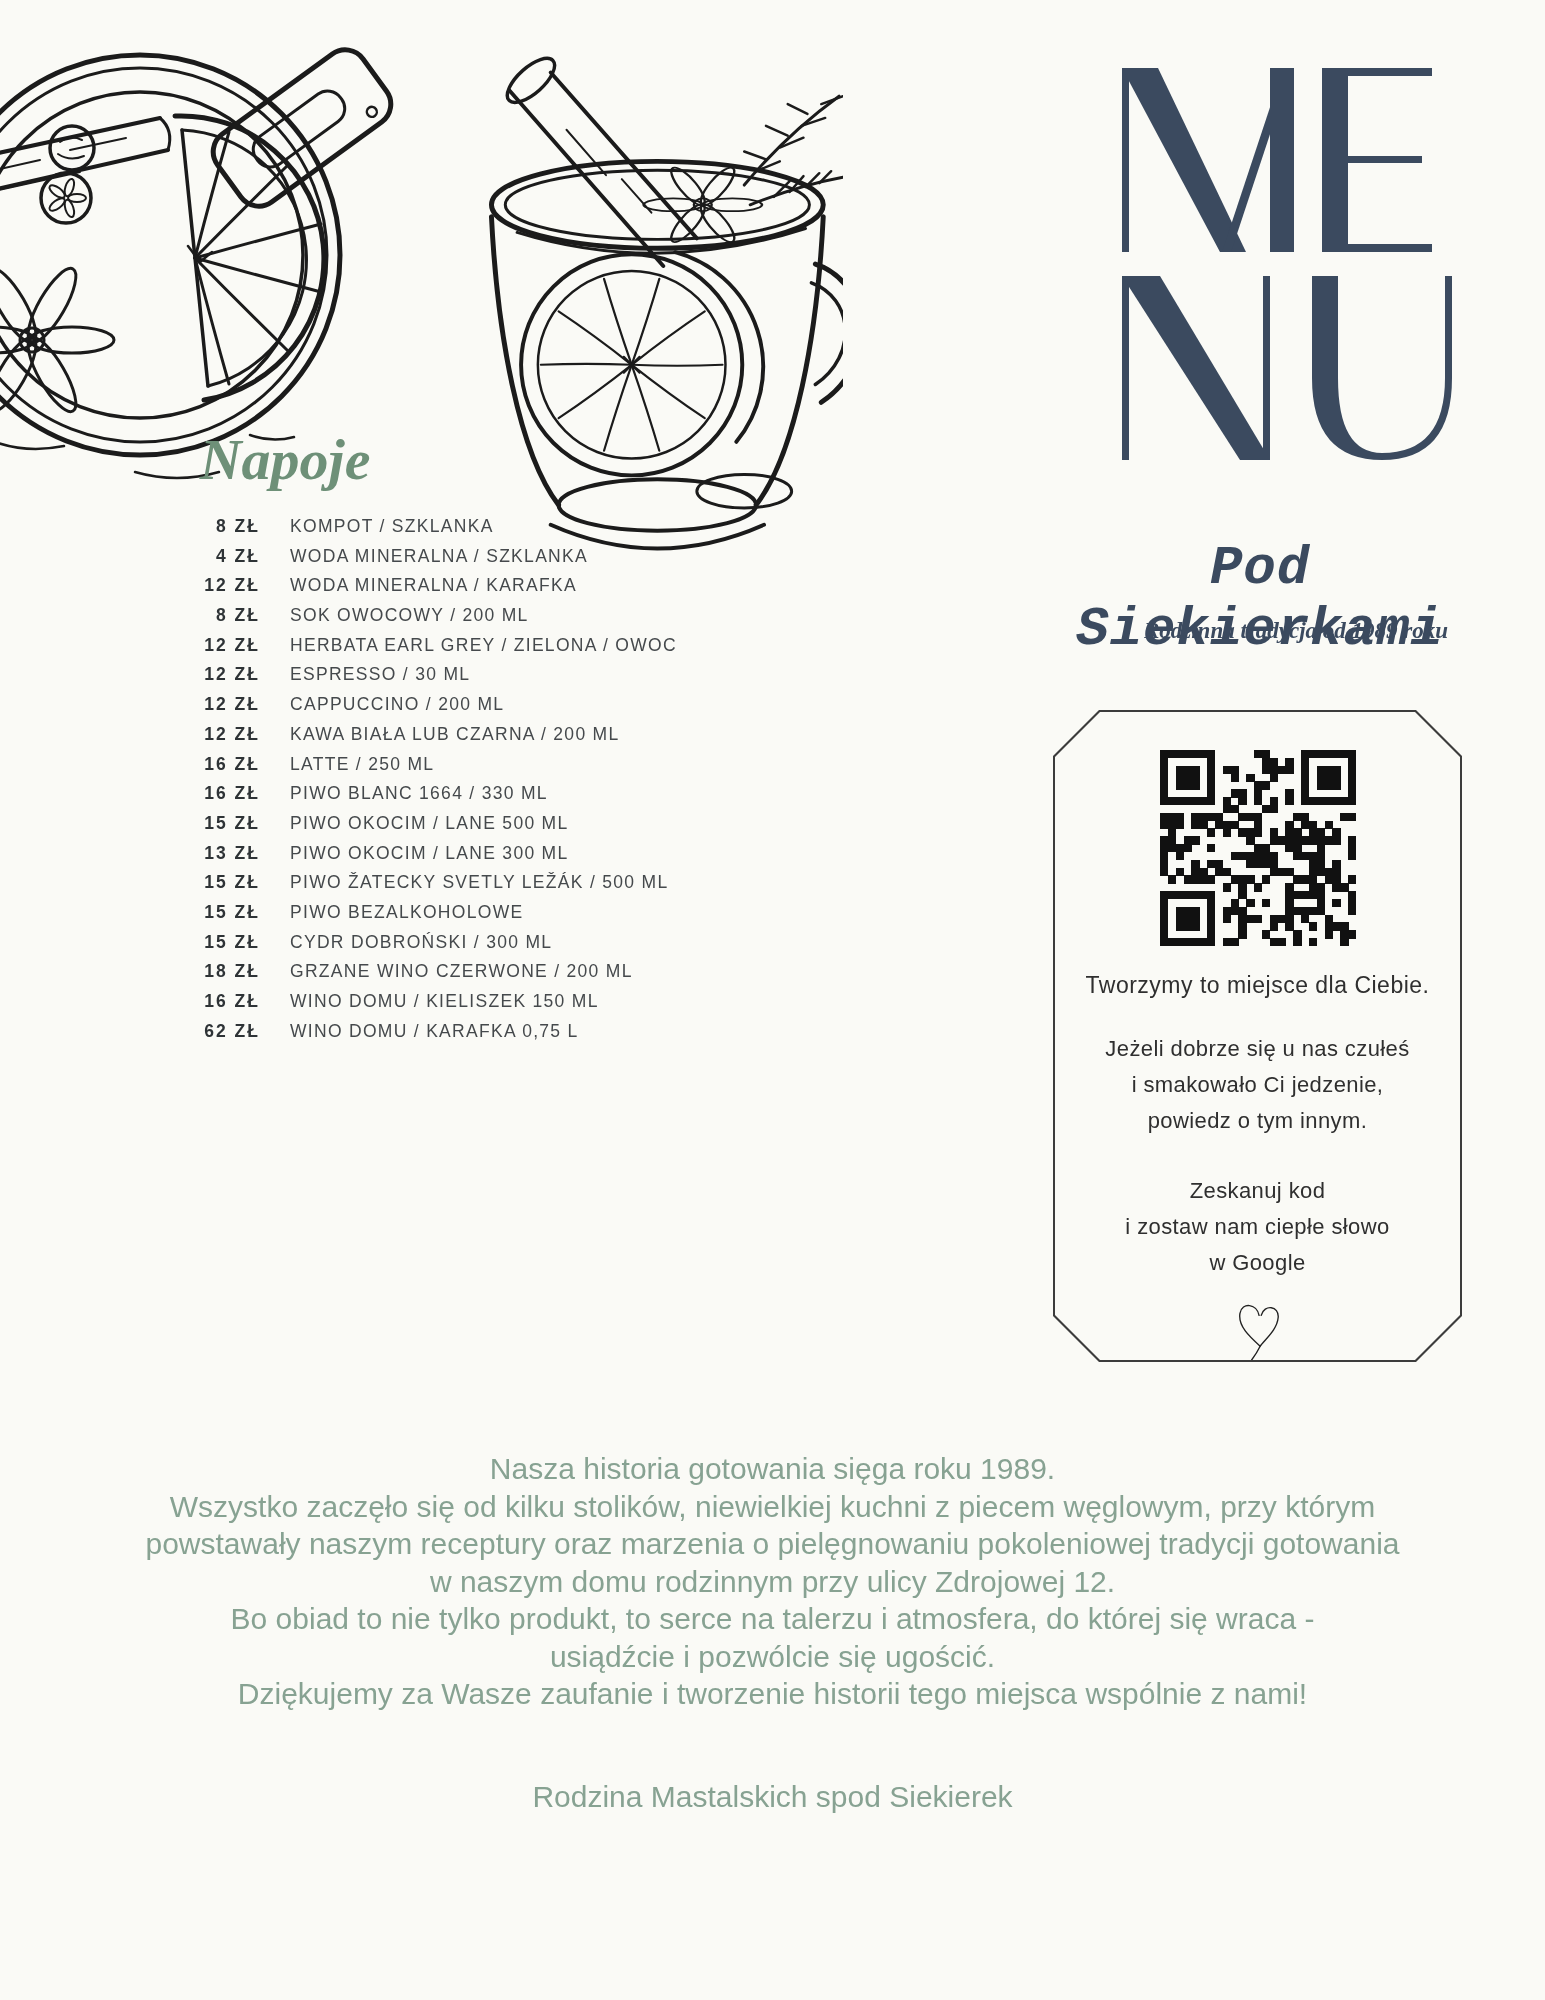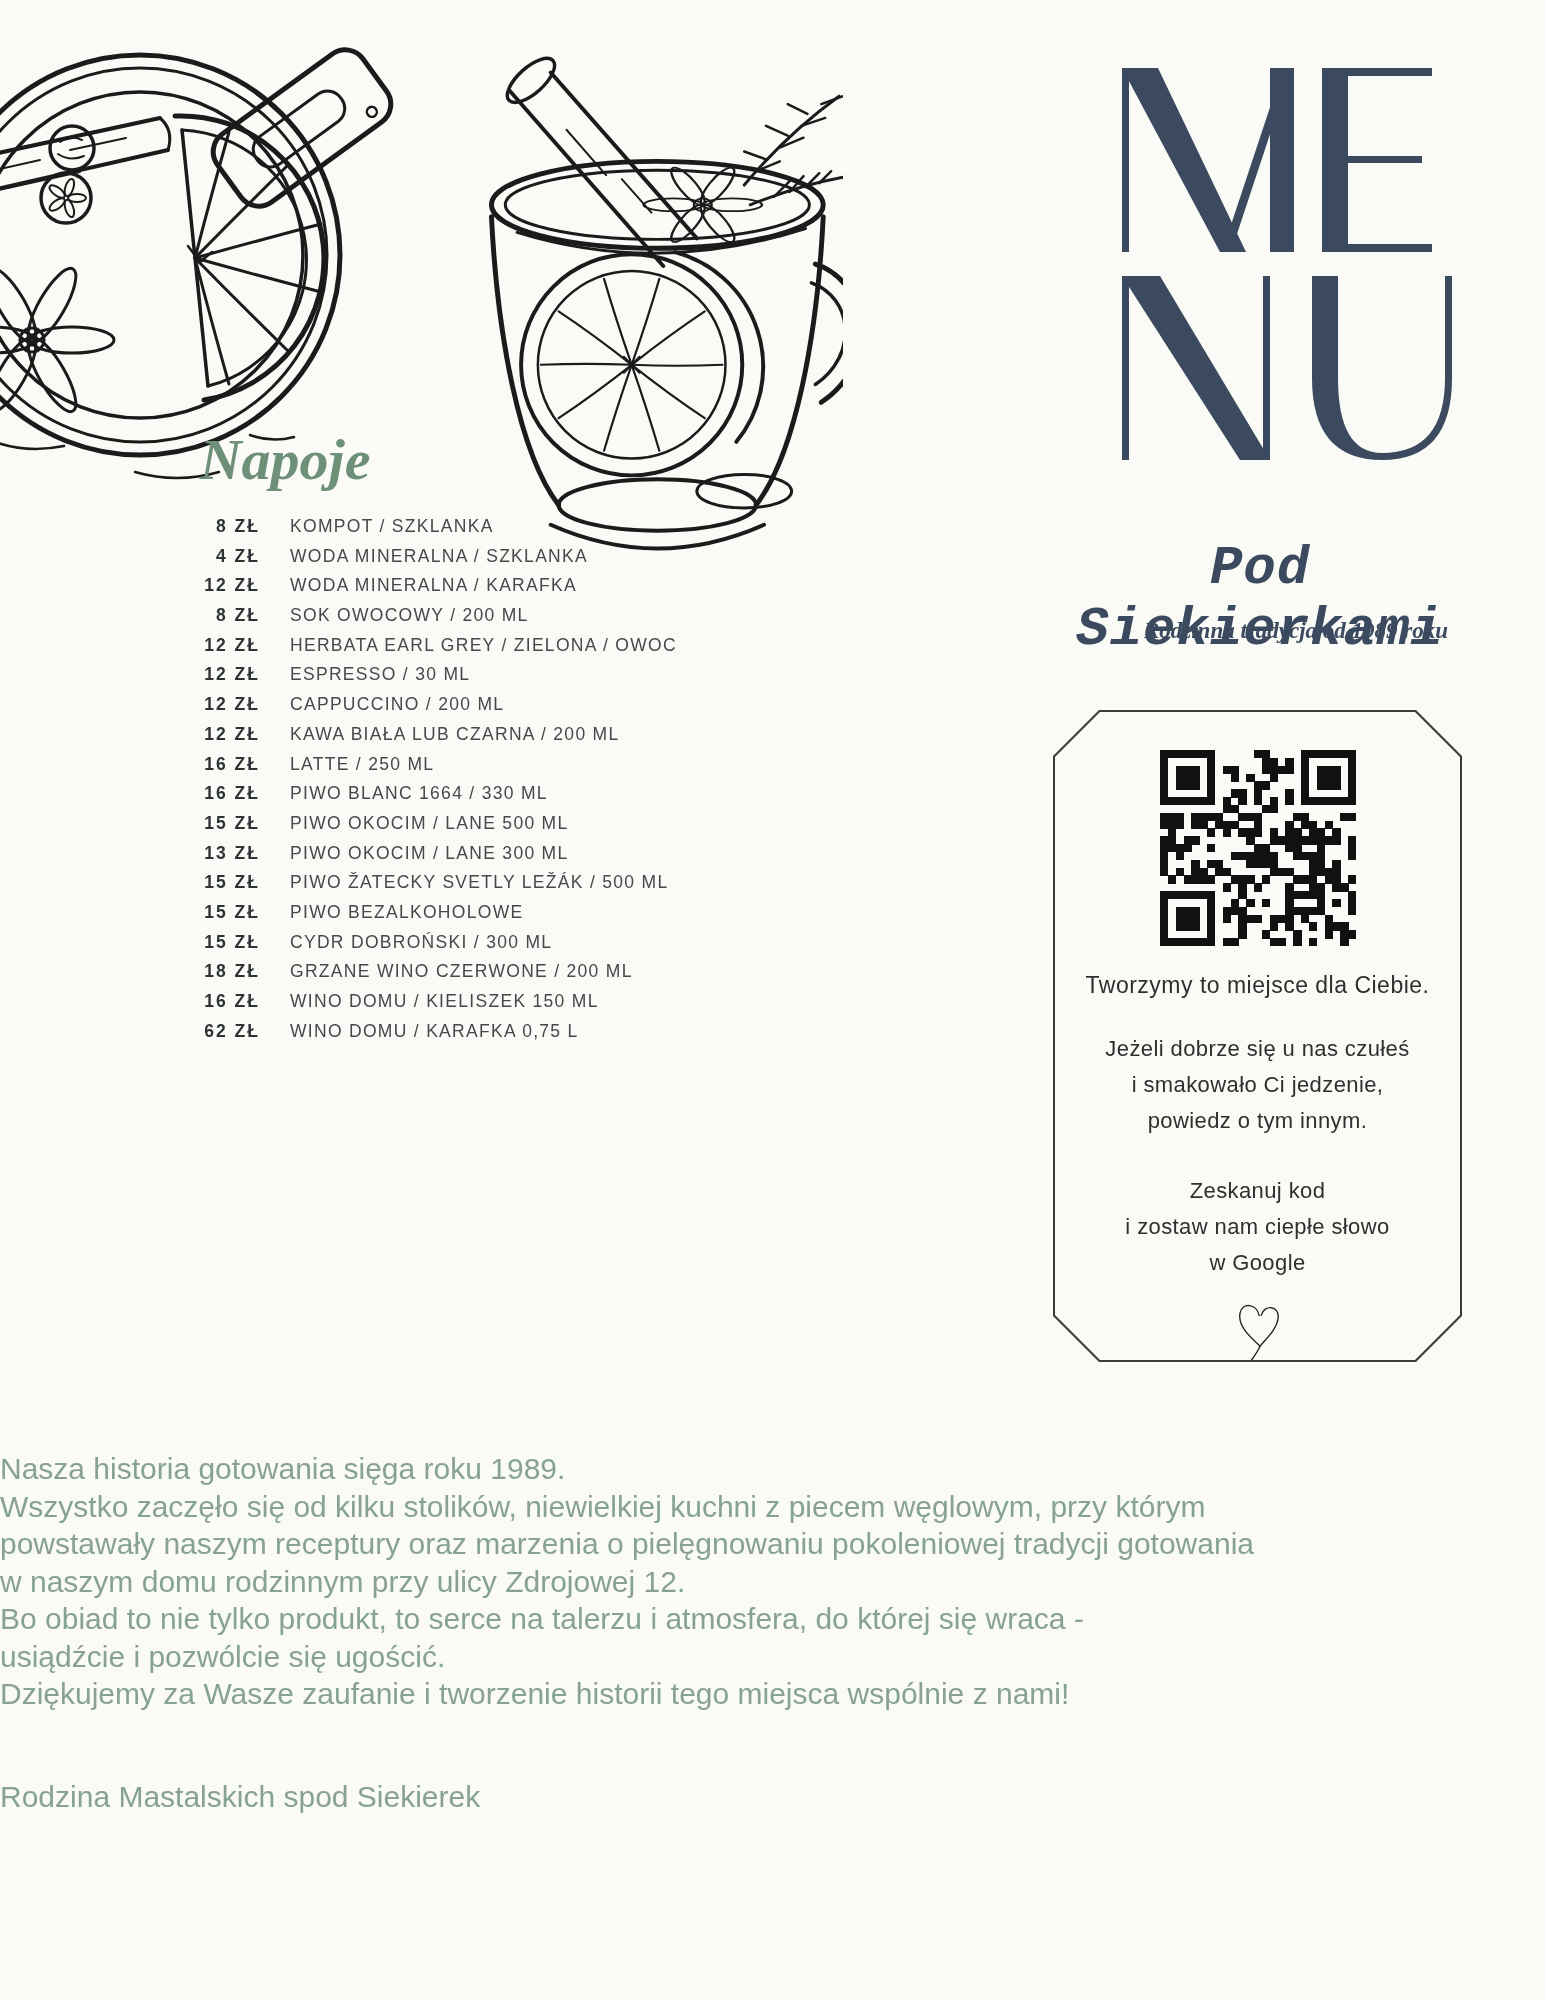--- a/index.html
+++ b/index.html
@@ -62,21 +62,21 @@
     border-radius:26px;
   }
   .qr{width:196px;height:196px;margin:38px auto 26px;}
   .card-intro{font-size:23px;letter-spacing:.5px;margin-bottom:32px;}
   .card-lines{font-size:22px;line-height:36px;letter-spacing:.4px;}
   .card-cta{margin-top:34px;}
   .heart{width:64px;height:84px;margin-top:10px;}
   .heart path{stroke:#222;stroke-width:2.6;fill:none;stroke-linecap:round;}
   
   .story{
-    position:absolute;left:0;top:1450px;width:1545px;
+    position:absolute;left:0;top:1450px;width:1545px;text-align:center;
     color:var(--footer-green);font-size:30px;line-height:37.5px;
   }
   .story-thanks{}
   .story-signature{margin-top:65px;}
 </style>
 </head>
 <body>
 
 <div class="sketch" style="left:-80px;top:20px;width:520px;height:520px;">
   <svg viewBox="0 0 520 520" width="520" height="520">

